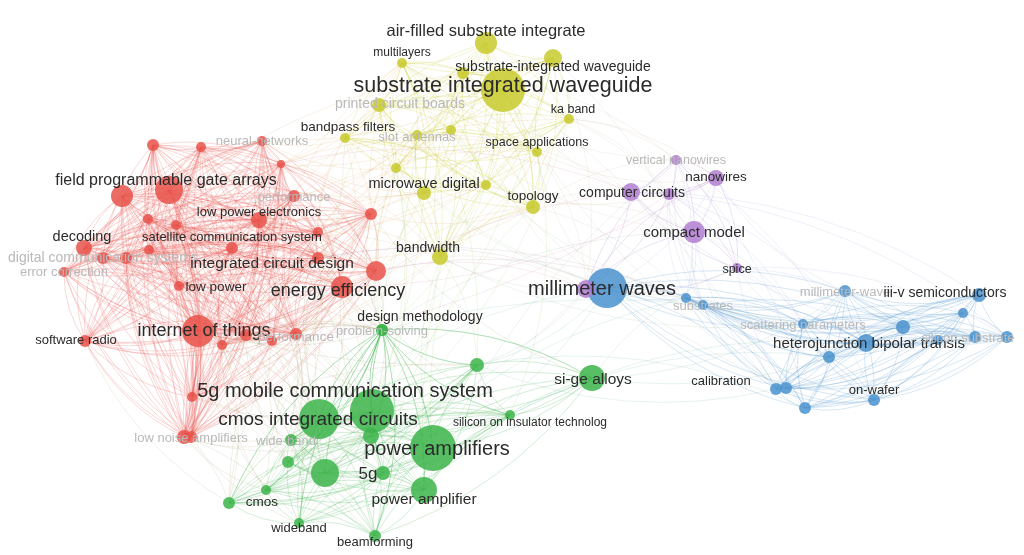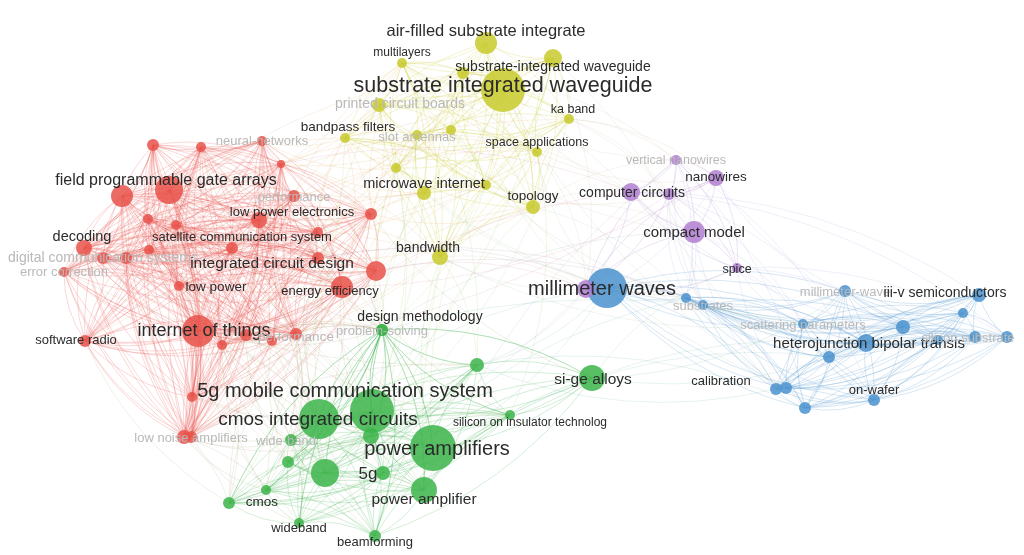--- a/index.html
+++ b/index.html
@@ -1206,33 +1206,33 @@
       <div class="node" style="left: 686px; top: 298px; width: 10px; height: 10px; background: rgb(74, 146, 206); opacity: 0.85;"></div>
       <div class="lbl" style="left: 486px; top: 30px; font-size: 16.5px;">air-filled substrate integrate</div>
       <div class="lbl" style="left: 402px; top: 52px; font-size: 12px;">multilayers</div>
       <div class="lbl" style="left: 503px; top: 86px; font-size: 21.5px;">substrate integrated waveguide</div>
       <div class="lbl" style="left: 553px; top: 66px; font-size: 14px;">substrate-integrated waveguide</div>
       <div class="lbl" style="left: 573px; top: 109px; font-size: 12.5px; text-align: center;">ka band</div>
       <div class="lbl faded" style="left: 400px; top: 103px; font-size: 14px;">printed circuit boards</div>
       <div class="lbl" style="left: 348px; top: 127px; font-size: 13.5px;">bandpass filters</div>
       <div class="lbl faded" style="left: 417px; top: 136px; font-size: 13px;">slot antennas</div>
       <div class="lbl" style="left: 537px; top: 142px; font-size: 12.5px;">space applications</div>
-      <div class="lbl" style="left: 424px; top: 183px; font-size: 14.5px;">microwave internet</div>
+      <div class="lbl" style="left: 424px; top: 183px; font-size: 14.5px;">microwave digital</div>
       <div class="lbl" style="left: 533px; top: 196px; font-size: 13.5px;">topology</div>
       <div class="lbl" style="left: 428px; top: 247px; font-size: 14px;">bandwidth</div>
       <div class="lbl faded" style="left: 262px; top: 140px; font-size: 13px;">neural-networks</div>
       <div class="lbl" style="left: 166px; top: 180px; font-size: 16px;">field programmable gate arrays</div>
-      <div class="lbl" style="left: 259px; top: 211px; font-size: 13px; margin-left: 33px;">low power electronics</div>
+      <div class="lbl" style="left: 259px; top: 211px; font-size: 13px;">low power electronics</div>
       <div class="lbl" style="left: 82px; top: 236px; font-size: 14.5px;">decoding</div>
-      <div class="lbl" style="left: 232px; top: 236px; font-size: 13px; padding-left: 20px;">satellite communication system</div>
+      <div class="lbl" style="left: 232px; top: 236px; font-size: 13px;">satellite communication system</div>
       <div class="lbl faded" style="left: 103px; top: 257px; font-size: 14px;">digital communication systems</div>
       <div class="lbl faded" style="left: 64px; top: 271px; font-size: 13px;">error correction</div>
       <div class="lbl" style="left: 272px; top: 263px; font-size: 15.5px;">integrated circuit design</div>
       <div class="lbl" style="left: 216px; top: 287px; font-size: 13.5px;">low power</div>
-      <div class="lbl" style="left: 330px; top: 290px; font-size: 13px;">energy efficiency</div>
+      <div class="lbl" style="left: 338px; top: 290px; font-size: 18px;">energy efficiency</div>
       <div class="lbl" style="left: 204px; top: 330px; font-size: 18px;">internet of things</div>
       <div class="lbl" style="left: 76px; top: 339px; font-size: 13px;">software radio</div>
       <div class="lbl faded" style="left: 296px; top: 337px; font-size: 13.5px;">performance</div>
       <div class="lbl faded" style="left: 294px; top: 196px; font-size: 13px;">performance</div>
       <div class="lbl faded" style="left: 191px; top: 437px; font-size: 13px;">low noise amplifiers</div>
       <div class="lbl" style="left: 420px; top: 316px; font-size: 14px;">design methodology</div>
       <div class="lbl faded" style="left: 382px; top: 330px; font-size: 13px;">problem-solving</div>
       <div class="lbl" style="left: 345px; top: 390px; font-size: 20px;">5g mobile communication system</div>
       <div class="lbl" style="left: 318px; top: 418px; font-size: 19px;">cmos integrated circuits</div>
       <div class="lbl" style="left: 530px; top: 422px; font-size: 12px;">silicon on insulator technolog</div>

